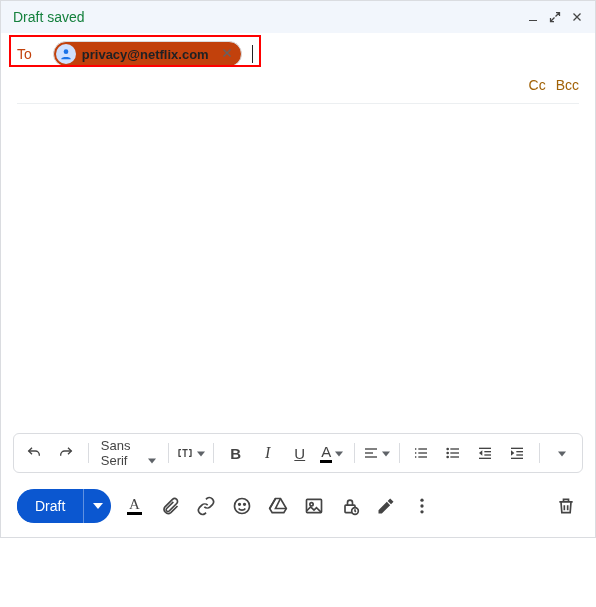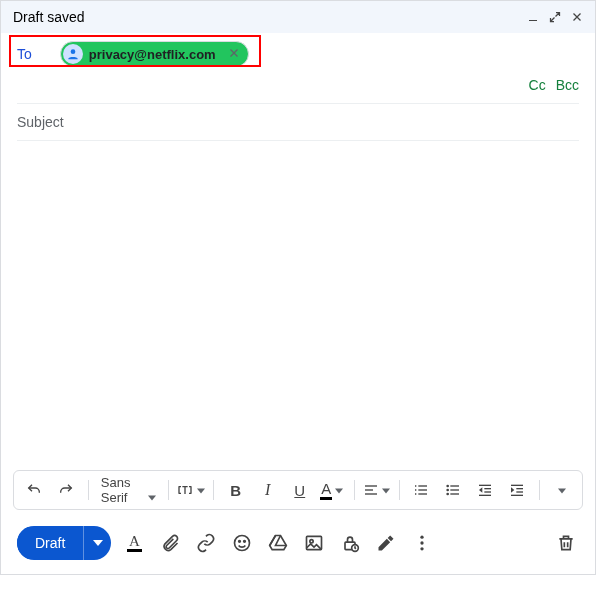--- a/index.html
+++ b/index.html
@@ -1,32 +1,32 @@
 <!DOCTYPE html>
 <html><head>
 <meta charset="utf-8">
 <style>
   * { box-sizing: border-box; margin: 0; padding: 0; }
   body { font-family: Arial, Helvetica, sans-serif; font-size: 14px; color: #202124; background: #fff; width: 596px; }
   .compose { width: 596px; border: 1px solid #dadce0; background: #fff; }
-  .titlebar { display: flex; align-items: center; justify-content: space-between; padding: 8px 12px; background: #f2f6fc; font-size: 14px; color: #000000; }
+  .titlebar { display: flex; align-items: center; justify-content: space-between; padding: 8px 12px; background: #f2f6fc; font-size: 14px; color: #15803d; }
   .titlebar .actions { display: flex; gap: 10px; align-items: center; }
   .titlebar .actions svg { width: 12px; height: 12px; }
   .win-icon { color: #444; cursor: pointer; display:flex; align-items:center; }
   .section { padding: 0 16px; }
   .to-row { display: flex; align-items: center; padding: 8px 0 6px; }
-  .to-label { color: #1d4ed8; font-size: 14px; margin-right: 28px; }
-  .chip { display: inline-flex; align-items: center; border: 1px solid #dadce0; border-radius: 14px; padding: 2px 6px 2px 2px; background: #22c55e; gap:6px; }
+  .to-label { color: #c2410c; font-size: 14px; margin-right: 21px; }
+  .chip { display: inline-flex; align-items: center; border: 1px solid #dadce0; border-radius: 14px; padding: 2px 6px 2px 2px; background: #c2410c; gap:6px; }
   .chip .avatar { width: 20px; height: 20px; border-radius: 50%; background: #cfe1ff; display:flex; align-items:center; justify-content:center; }
   .chip .avatar svg { width:14px; height:14px; }
   .chip-text { font-weight: 600; font-size: 13px; color: #202124; }
   .chip-x { margin-left: 4px; color: #5f6368; font-size: 14px; cursor:pointer; padding: 0 2px; }
   .cursor { display:inline-block; width:1px; height:18px; background:#202124; margin-left:10px; }
   .highlight-box { position:absolute; border:2px solid #ff0000; pointer-events:none; }
-  .ccbcc { display:flex; justify-content:flex-end; gap:10px; color:#15803d; font-size:14px; padding: 4px 0 10px; border-bottom:1px solid #eceff1;}
+  .ccbcc { display:flex; justify-content:flex-end; gap:10px; color:#a16207; font-size:14px; padding: 4px 0 10px; border-bottom:1px solid #eceff1;}
   .ccbcc span { cursor:pointer; }
   .subject { width:100%; border:none; outline:none; font-size:14px; color:#5f6368; padding: 10px 0; border-bottom:1px solid #eceff1; }
   .subject::placeholder { color:#5f6368; }
   .body-area { width:100%; height: 326px; border:none; outline:none; resize:none; font-size:14px; padding: 8px 0; }
   .format-bar { display:flex; align-items:center; gap:4px; border:1px solid #dadce0; border-radius:6px; margin: 0 12px 8px; padding: 4px 6px; background:#fff; flex-wrap:nowrap; }
   .fb-btn { display:flex; align-items:center; justify-content:center; min-width:28px; height:28px; border-radius:4px; color:#444; cursor:pointer; }
   .fb-btn svg { width:16px; height:16px; }
   .fb-sep { width:1px; height:20px; background:#dadce0; margin:0 4px; }
   .font-select { display:flex; align-items:flex-end; gap:6px; padding:0 4px; color:#444; font-size:13px; cursor:pointer; }
   .dd { color:#5f6368; }
@@ -85,21 +85,20 @@
               <path d="M5 5l14 14M19 5L5 19"></path>
             </svg>
         </span>
       </span>
       <span class="cursor"></span>
     </div>
     <div class="ccbcc">
       <span>Cc</span>
       <span>Bcc</span>
     </div>
-    <input class="subject" placeholder="Subject" style="">
     <textarea class="body-area" style=""></textarea>
   </div>
 
   <div class="format-bar">
     <span class="fb-btn">
         <svg viewBox="0 0 24 24" fill="none" stroke="currentColor" stroke-width="2">
           <path d="M9 14L4 9l5-5"></path>
           <path d="M4 9h10a6 6 0 016 6v1"></path>
         </svg>
       </span>

